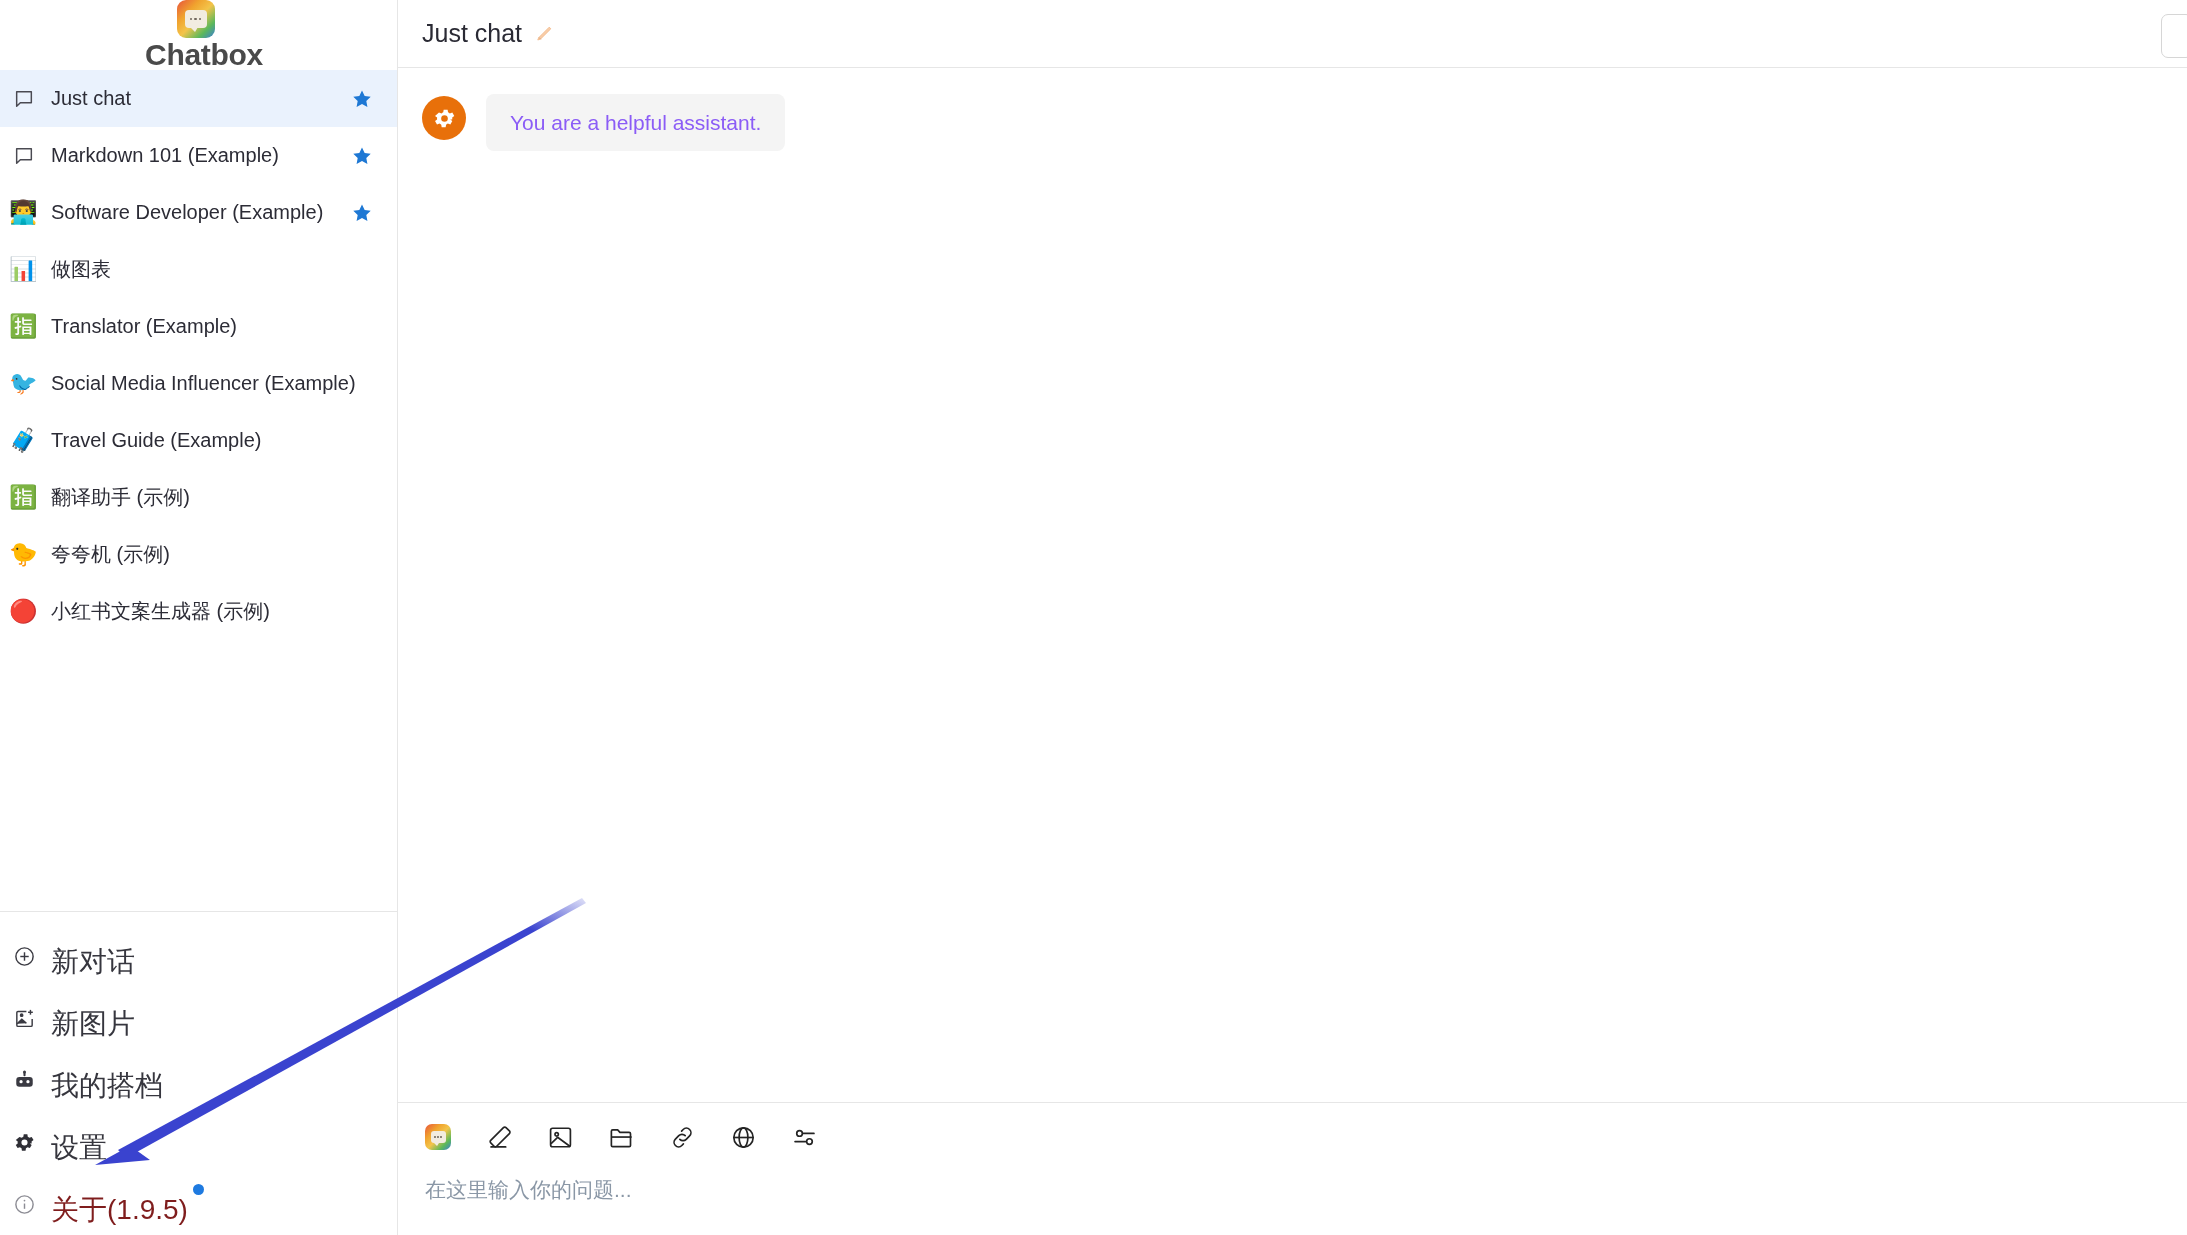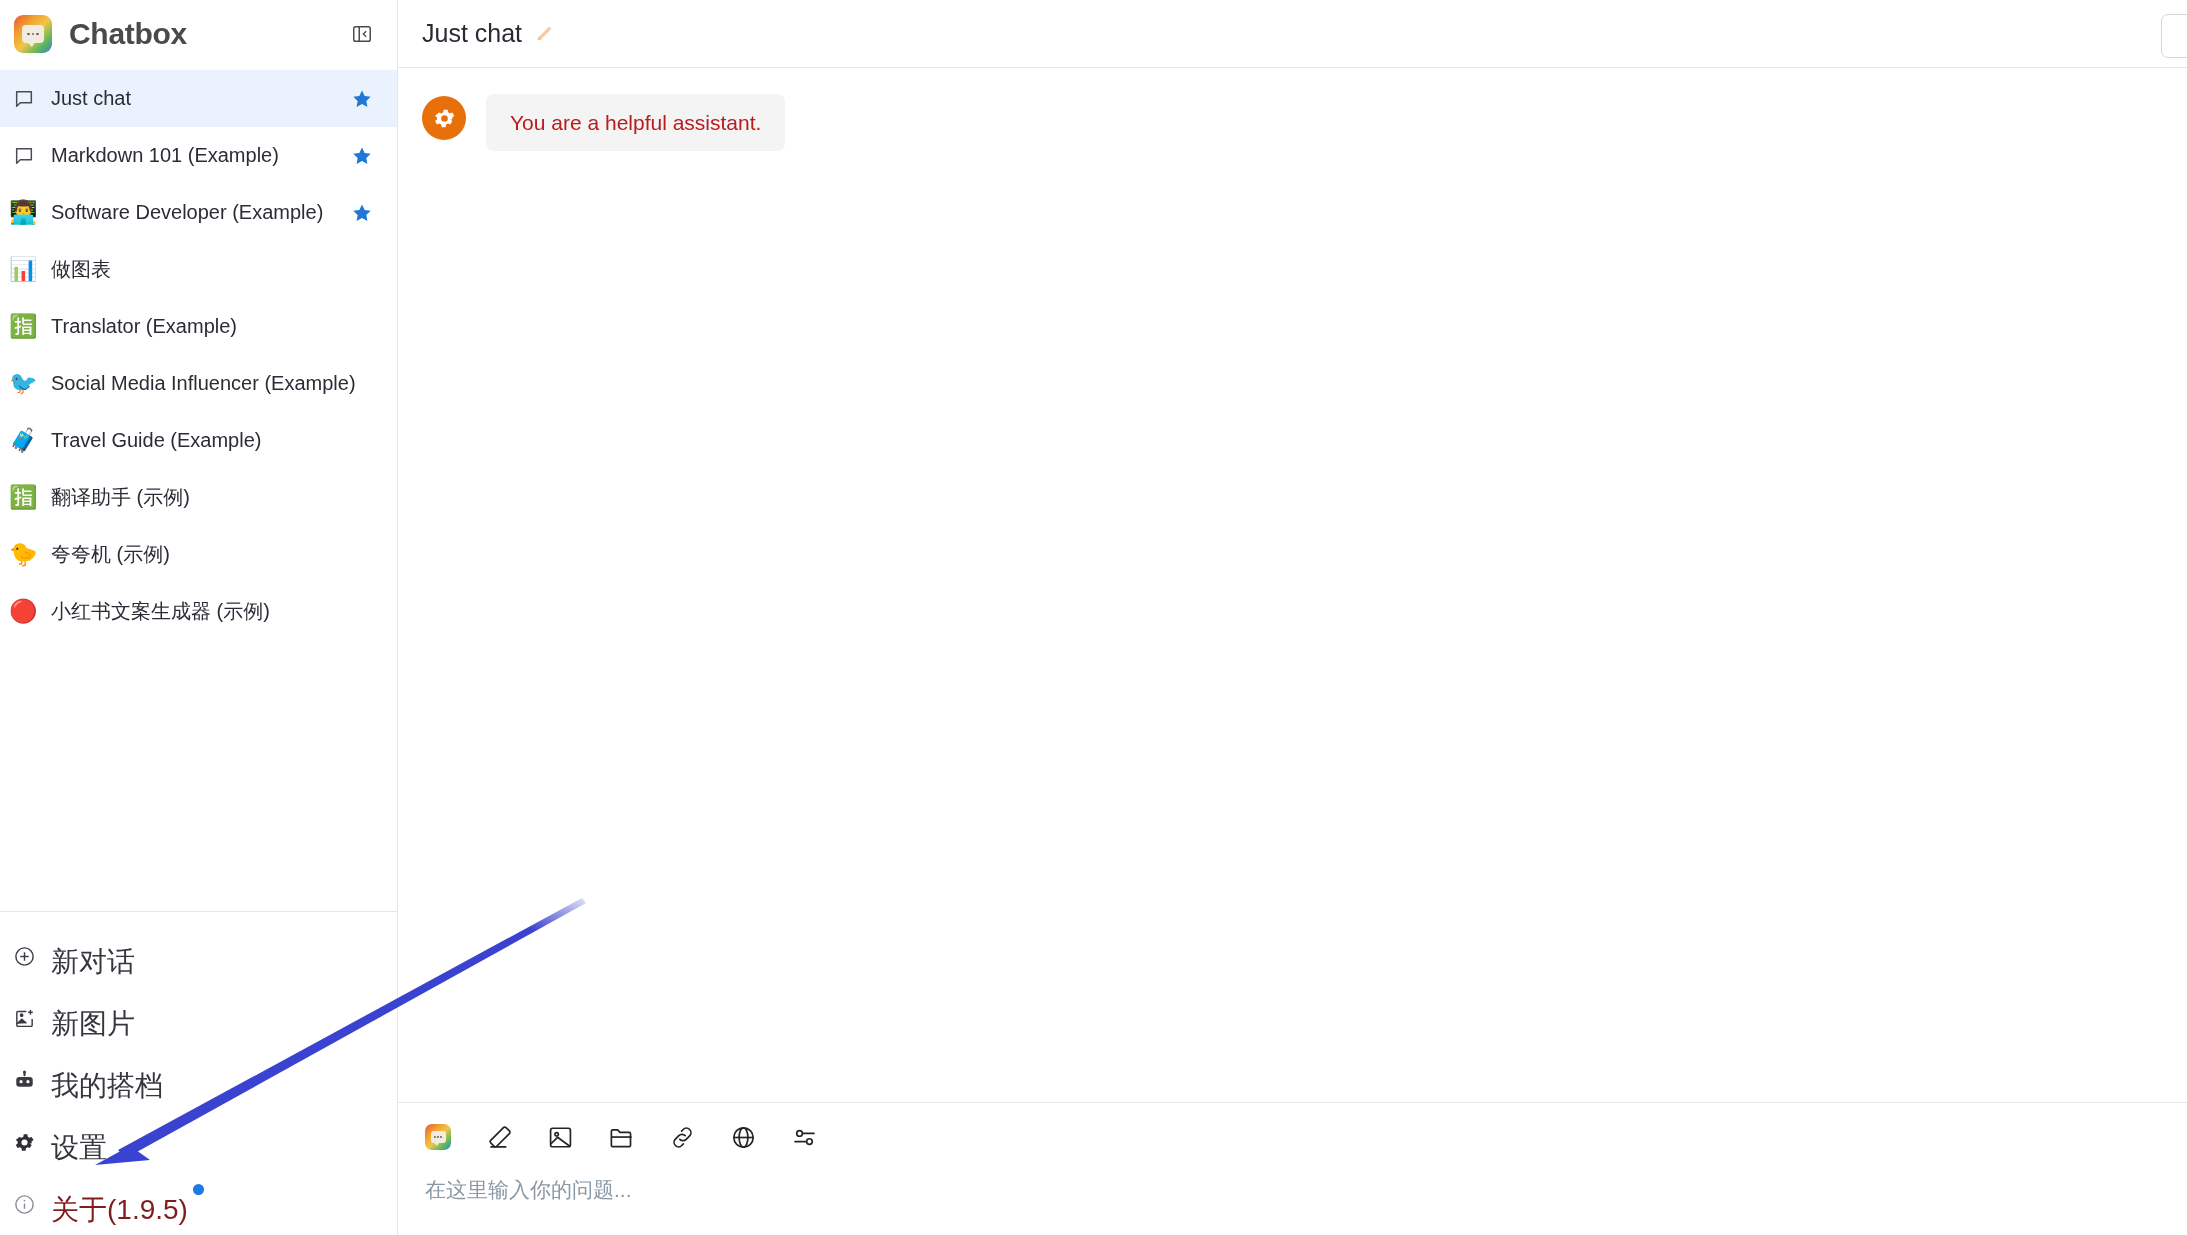--- a/index.html
+++ b/index.html
@@ -17,20 +17,21 @@
     background: #ffffff;
     border-right: 1px solid #e6e6e6;
     display: flex; flex-direction: column;
     flex: 0 0 398px;
     position: relative;
   }
   .sidebar-header {
     height: 68px;
     display: flex; align-items: center;
     padding: 0 20px 0 14px;
+    flex-direction: column;
   }
   .brand-logo {
     width: 38px; height: 38px; border-radius: 9px;
     background: linear-gradient(135deg,#e8543c 0%, #f0a32e 30%, #f3c44a 52%, #5bb85b 78%, #3b7dd8 100%);
     display: flex; align-items: center; justify-content: center;
     flex: 0 0 38px;
   }
   .brand-logo .bubble {
     width: 22px; height: 18px; background: #f2ece0; border-radius: 4px;
     position: relative; display: flex; align-items: center; justify-content: center; gap: 2px;
@@ -110,21 +111,21 @@
   .msg-area { flex: 1 1 auto; overflow: hidden; padding: 26px 0 0 0; }
   .msg-row { display: flex; align-items: flex-start; padding: 0 24px; }
   .msg-avatar {
     width: 44px; height: 44px; border-radius: 50%; background: #e8700a;
     display: flex; align-items: center; justify-content: center;
     flex: 0 0 44px; margin-top: 2px;
   }
   .msg-avatar svg { display: block; }
   .msg-bubble {
     margin-left: 20px; background: #f4f4f4; border-radius: 8px;
-    padding: 15px 24px; font-size: 21px; color: #b91c1c; line-height: 1.3;
+    padding: 15px 24px; font-size: 21px; color: #8b5cf6; line-height: 1.3;
   }
 
   .composer { border-top: 1px solid #e6e6e6; padding: 1px 24px; }
   .composer-tools { height: 62px; display: flex; align-items: center; gap: 29px; padding-top: 4px; }
   .tool-btn { width: 32px; height: 32px; display:flex; align-items:center; justify-content:center; cursor: pointer; }
   .tool-btn svg { display:block; }
   .tool-logo {
     width: 26px; height: 26px; border-radius: 7px;
     background: linear-gradient(135deg,#e8543c 0%, #f0a32e 30%, #f3c44a 52%, #5bb85b 78%, #3b7dd8 100%);
     display:flex; align-items:center; justify-content:center;

